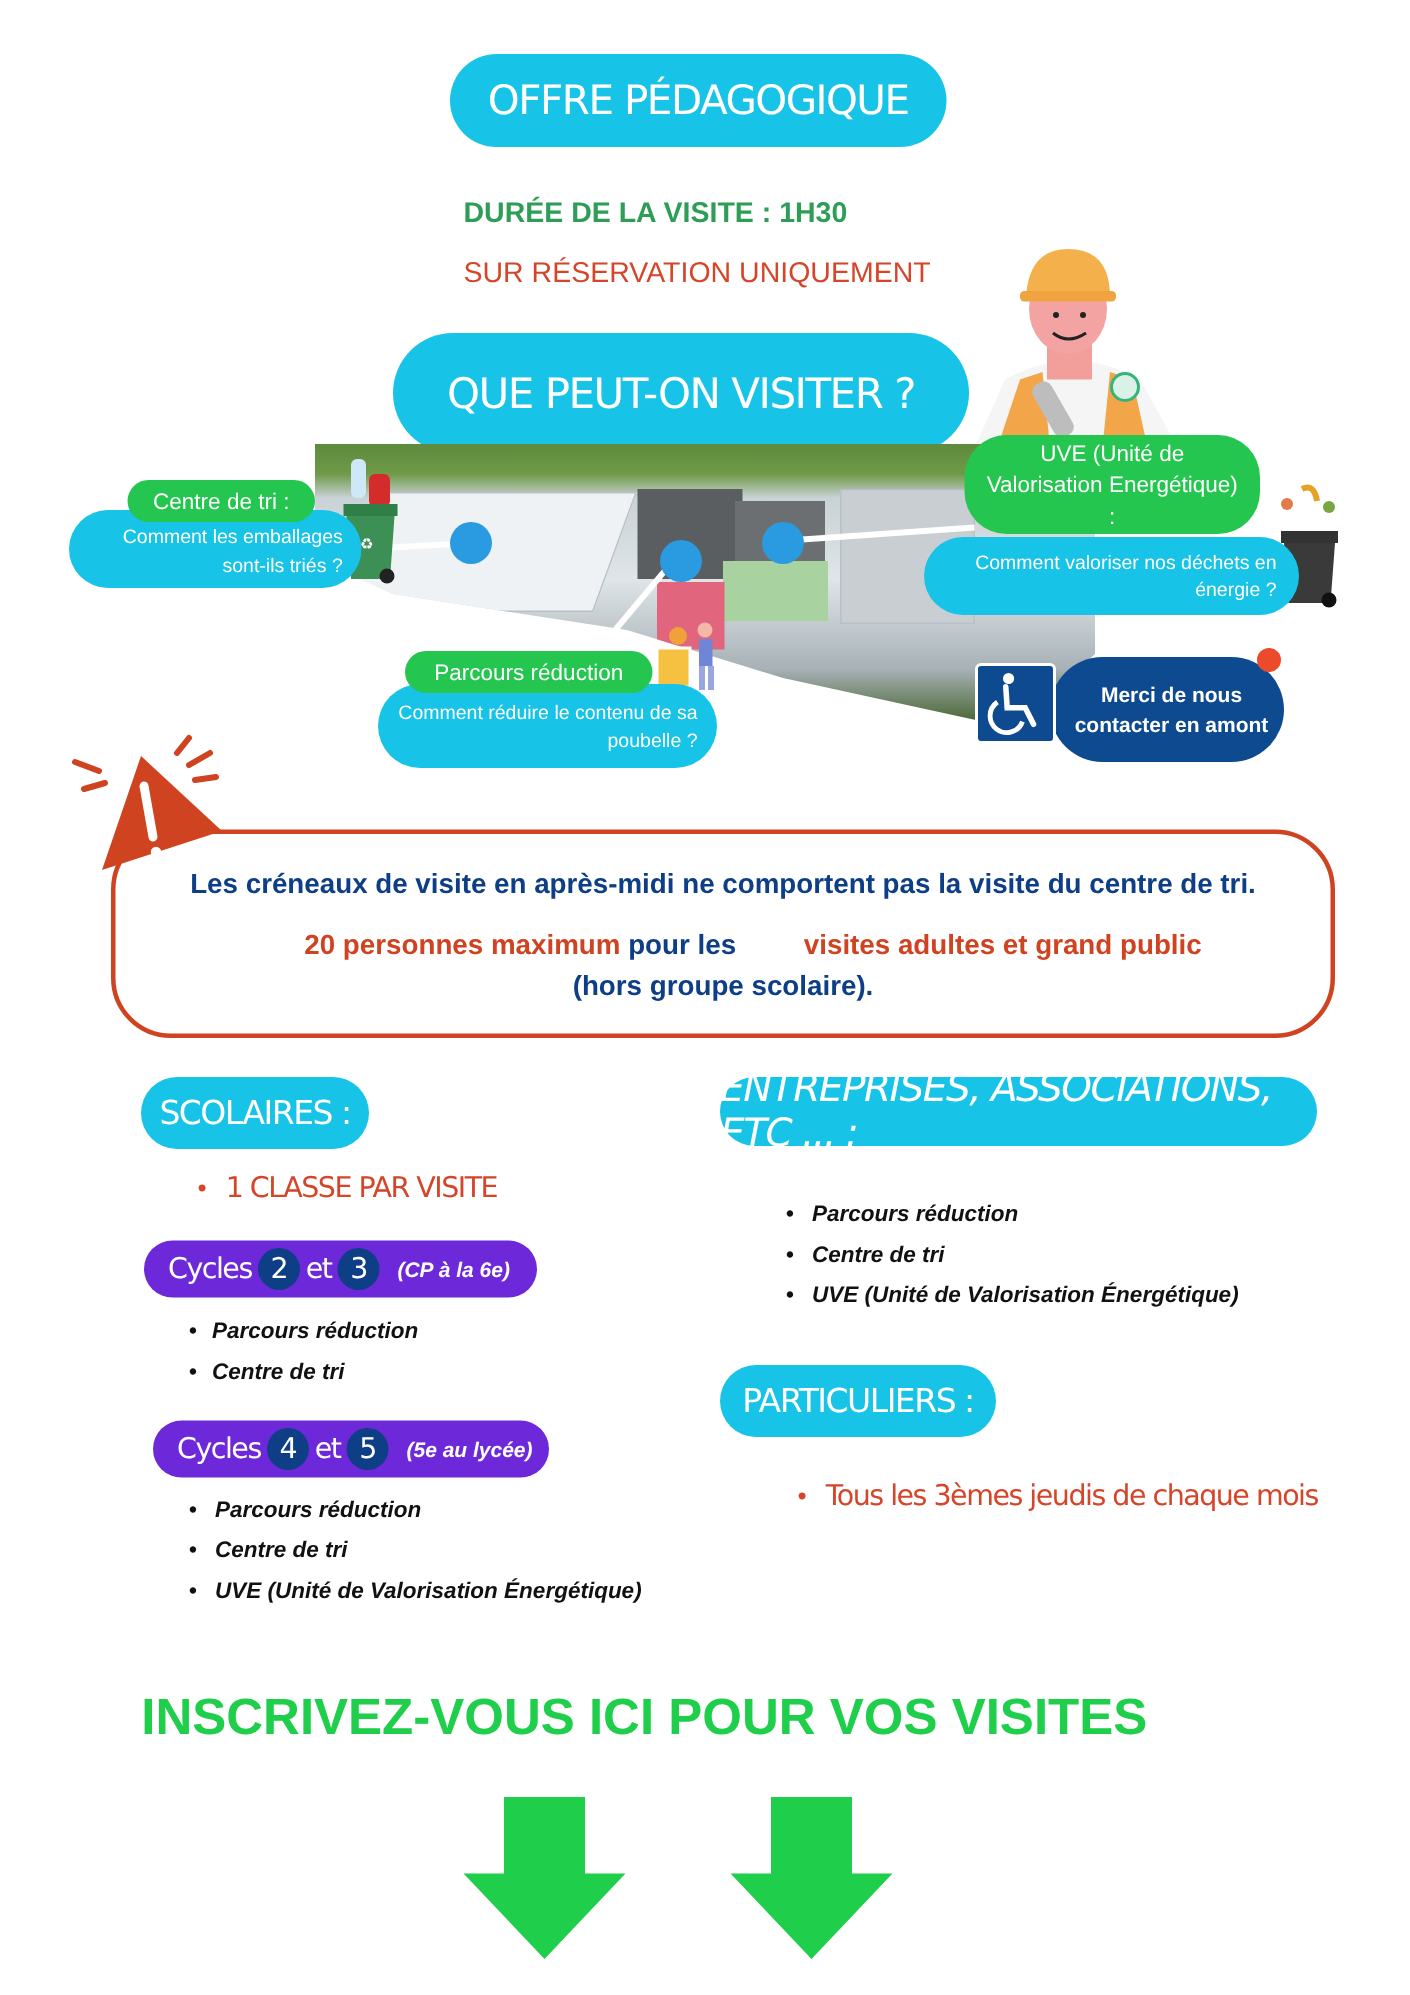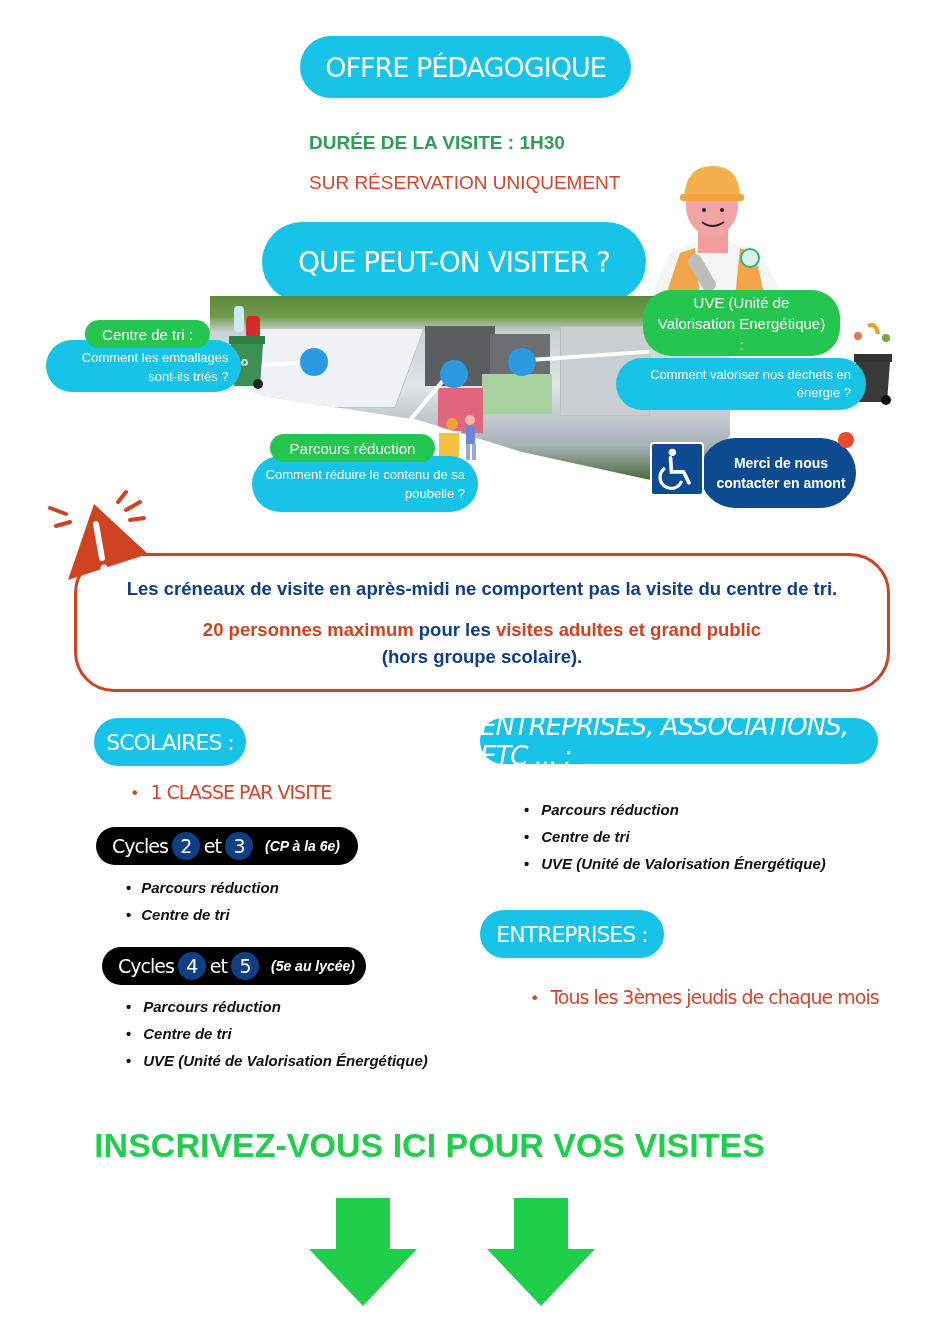--- a/index.html
+++ b/index.html
@@ -44,33 +44,33 @@
   .red-bub { left: 252px; top: 456px; width: 226px; height: 56px; font-size: 13px; line-height: 19px; border-radius: 30px; }
 
   .access-icon { left: 650px; top: 442px; width: 54px; height: 54px; background: #0e4a8f; border: 2px solid #fff; border-radius: 4px; }
   .access-bub { left: 700px; top: 438px; width: 156px; height: 70px; background: #0e4a8f; color:#fff; font-weight:bold; font-size: 14px; line-height: 20px; border-radius: 36px; display:flex; align-items:center; justify-content:center; text-align:center; }
   .pin { left: 838px; top: 432px; width: 16px; height: 16px; background: #ec4b2b; border-radius: 50%; }
 
   .alert-box { left: 74px; top: 553px; width: 816px; height: 139px; border: 3px solid #cf4321; border-radius: 40px; }
   .alert-l1 { left: 74px; top: 578px; width: 816px; text-align: center; color: #0d3e86; font-weight: bold; font-size: 18.5px; }
   .alert-l2 { left: 74px; top: 619px; width: 816px; text-align: center; font-weight: bold; font-size: 18.5px; }
   .alert-l3 { left: 74px; top: 646px; width: 816px; text-align: center; color: #0d3e86; font-weight: bold; font-size: 18.5px; }
-  .red { color: #cf4321; } .navy { color: #0d3e86; }
+  .red { color: #cf4321; margin-left: 40px; } .navy { color: #0d3e86; }
   .warn { left: 46px; top: 488px; width: 110px; height: 96px; }
 
   .t-sco { left: 94px; top: 718px; width: 152px; height: 48px; font-size: 22px; border-radius: 26px; }
   .t-ent { left: 480px; top: 718px; width: 398px; height: 46px; font-size: 26px; border-radius: 26px; font-style: italic; }
   .t-par { left: 480px; top: 910px; width: 184px; height: 48px; font-size: 22px; border-radius: 26px; }
 
   .bul-red { color: #d4452a; font-size: 19px; font-family: "DejaVu Sans", sans-serif; letter-spacing: -1px; }
   .bul-red::before { content: "•"; margin-right: 12px; font-size: 16px; }
   .cls { left: 130px; top: 781px; }
   .tous { left: 530px; top: 986px; }
 
-  .cycle { background: #000000; color: #fff; border-radius: 20px; display:flex; align-items:center; padding-left: 16px; font-family: "DejaVu Sans", sans-serif; font-size: 19px; letter-spacing: -1px; }
+  .cycle { background: #6d28d9; color: #fff; border-radius: 20px; display:flex; align-items:center; padding-left: 16px; font-family: "DejaVu Sans", sans-serif; font-size: 19px; letter-spacing: -1px; }
   .cyc1 { left: 96px; top: 827px; width: 262px; height: 38px; }
   .cyc2 { left: 102px; top: 947px; width: 264px; height: 38px; }
   .num { width: 28px; height: 28px; border-radius: 50%; background: #0d3e86; color: #fff; display:inline-flex; align-items:center; justify-content:center; margin: 0 4px; }
   .cyc-sub { font-family: "Liberation Sans", sans-serif; font-style: italic; font-weight: bold; font-size: 14px; margin-left: 8px; letter-spacing: 0; }
 
   .list { list-style: none; }
   .list li { font-style: italic; font-weight: bold; font-size: 15px; color: #111; height: 27px; }
   .list li::before { content: "•"; margin-right: 10px; font-style: normal; }
   .list1 { left: 126px; top: 879px; }
   .list2 { left: 126px; top: 998px; }
@@ -224,21 +224,21 @@
 <div class="abs pill-title t-ent">
     <span>ENTREPRISES, ASSOCIATIONS, ETC ... :</span>
   </div>
 <ul class="abs list list3">
   <li>Parcours réduction</li>
   <li>Centre de tri</li>
   <li>UVE (Unité de Valorisation Énergétique)</li>
 </ul>
 
 <div class="abs pill-title t-par">
-    <span>ENTREPRISES :</span>
+    <span>PARTICULIERS :</span>
   </div>
 <div class="abs bul-red tous">Tous les 3èmes jeudis de chaque mois</div>
 
 <div class="abs cta" style="width:859px;">INSCRIVEZ-VOUS ICI POUR VOS VISITES</div>
 <svg class="abs arrow ar1" viewBox="0 0 108 108">
   <path d="M27 0 H81 V51 H108 L54 108 L0 51 H27 Z" fill="#1fce4a"></path>
 </svg>
 <svg class="abs arrow ar2" viewBox="0 0 108 108">
   <path d="M27 0 H81 V51 H108 L54 108 L0 51 H27 Z" fill="#1fce4a"></path>
 </svg>

